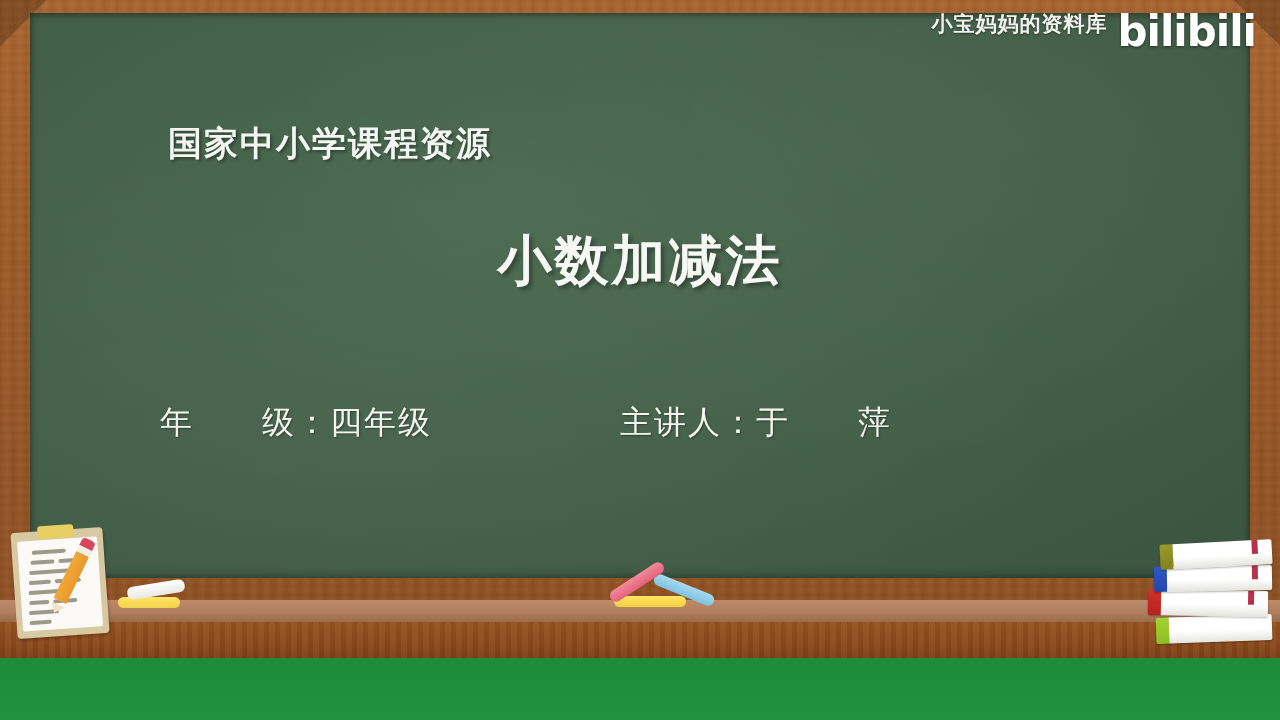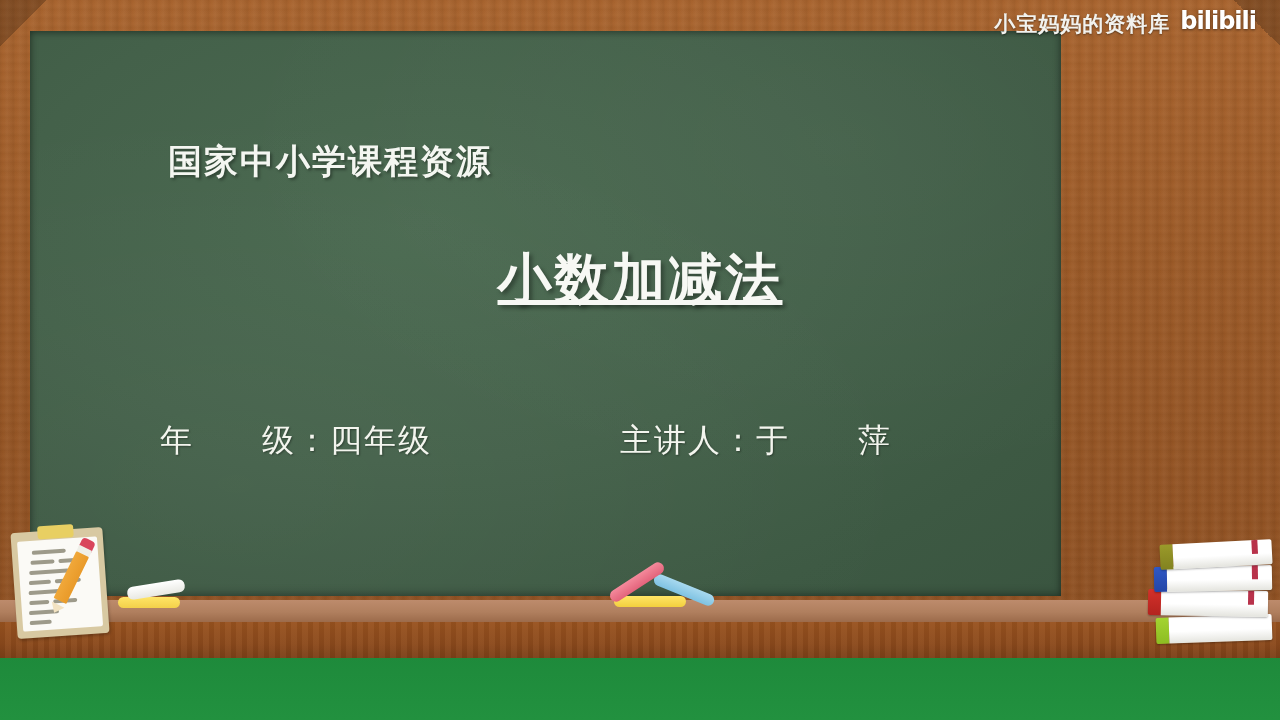--- a/index.html
+++ b/index.html
@@ -44,22 +44,22 @@
     position: absolute;
     width: 46px; height: 46px;
     pointer-events: none;
   }
   .miter.tl { left: 0; top: 0; background: linear-gradient(135deg, rgba(0,0,0,0.22) 0 50%, rgba(0,0,0,0) 50%); }
   .miter.tr { right: 0; top: 0; background: linear-gradient(225deg, rgba(0,0,0,0.22) 0 50%, rgba(0,0,0,0) 50%); }
 
   
   #board {
     position: absolute;
-    left: 30px; top: 31px;
-    width: 1031px; height: 565px;
+    left: 30px; top: 13px;
+    width: 1220px; height: 565px;
     background:
       radial-gradient(ellipse at 38% 34%, #4b6a51 0%, #44614a 45%, #3d5943 78%, #3a5540 100%);
     box-shadow: inset 0 2px 6px rgba(0,0,0,.35), inset 0 -3px 8px rgba(0,0,0,.25);
     overflow: hidden;
   }
   #board-dust {
     position: absolute; inset: 0;
     background:
       radial-gradient(ellipse at 20% 80%, rgba(255,255,255,.035), rgba(255,255,255,0) 60%),
       radial-gradient(ellipse at 78% 20%, rgba(255,255,255,.03), rgba(255,255,255,0) 55%);
@@ -78,21 +78,21 @@
   #watermark-text {
     color: #f2f2ee;
     font-size: 21px;
     font-weight: bold;
     letter-spacing: 1px;
     text-shadow: 0 1px 2px rgba(0,0,0,.45);
     white-space: nowrap;
   }
   #bili-logo {
     color: #ffffff;
-    font-size: 24px;
+    font-size: 42px;
     font-weight: bold;
     font-family: "DejaVu Sans", sans-serif;
     letter-spacing: -1px;
     text-shadow: 0 1px 3px rgba(0,0,0,.5);
     white-space: nowrap;
     transform: translateY(-3px);
   }
 
   
   #header-title {
@@ -112,21 +112,20 @@
     align-items: baseline;
     justify-content: center;
     gap: 14px;
   }
   #main-title {
     font-size: 54px;
     font-weight: bold;
     color: #f7f8f4;
     letter-spacing: 3px;
     text-shadow: 3px 3px 4px rgba(0,0,0,.35);
-    text-decoration: underline;
   }
   #main-title-sub {
     font-size: 32px;
     font-weight: bold;
     color: #f7f8f4;
     letter-spacing: 1px;
     text-shadow: 2px 2px 3px rgba(0,0,0,.35);
   }
 
   #info-block {

